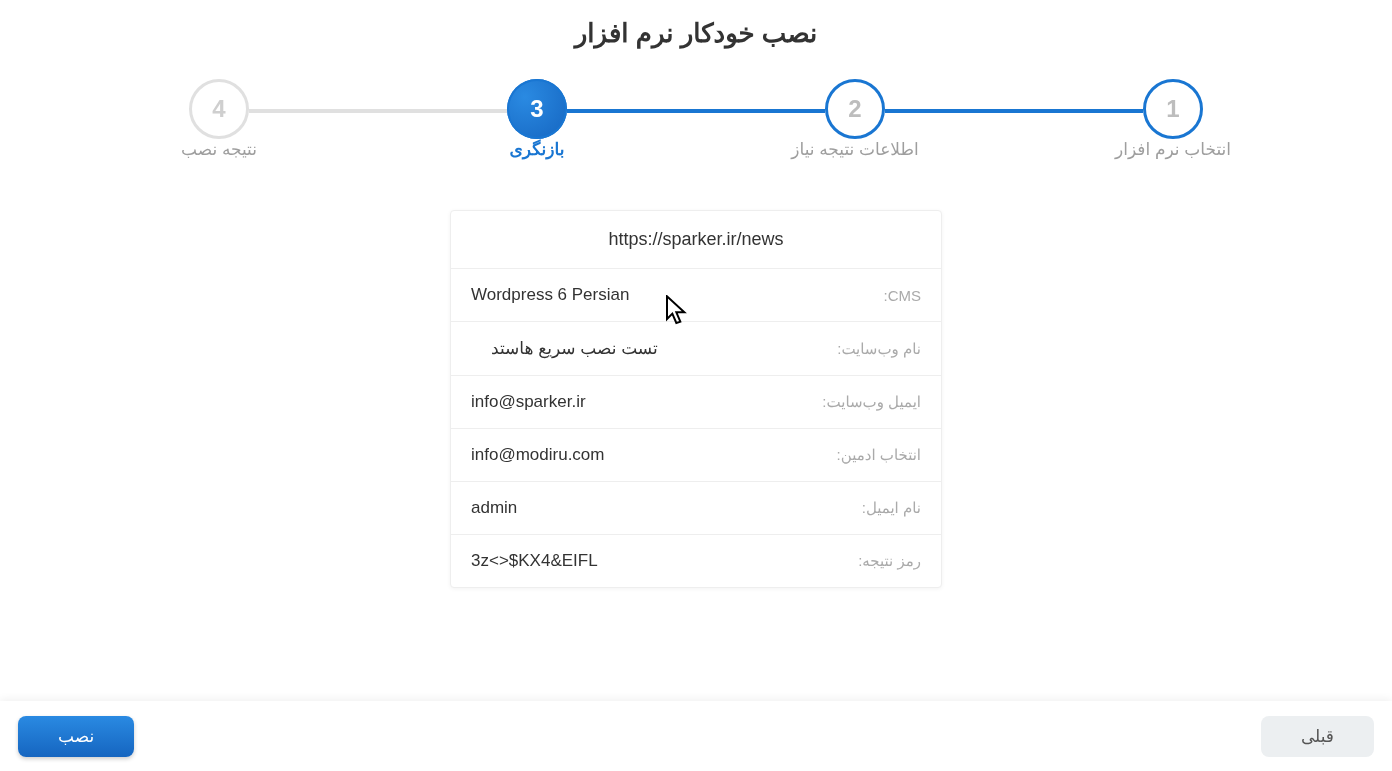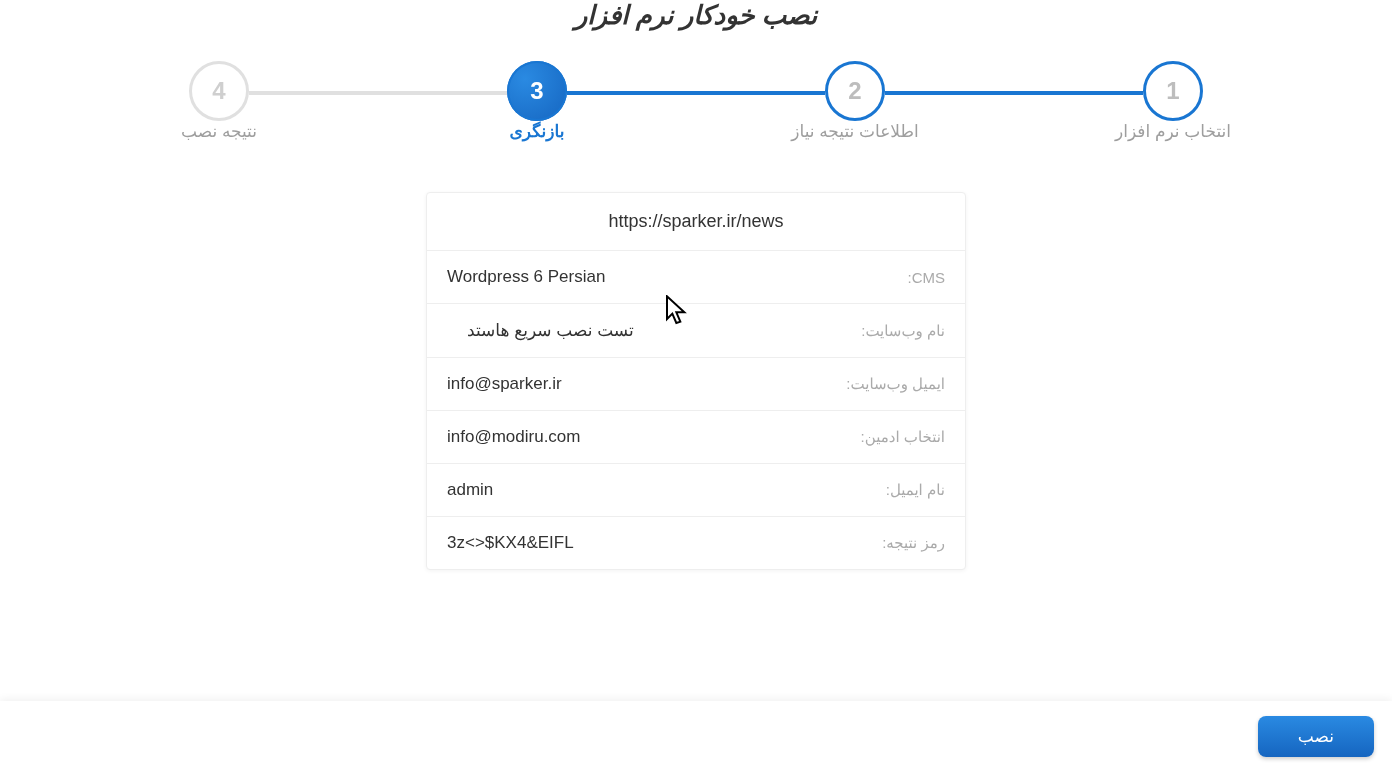--- a/index.html
+++ b/index.html
@@ -9,22 +9,22 @@
     width: 1392px;
     height: 771px;
     position: relative;
     overflow: hidden;
   }
   .page-title {
     text-align: center;
     font-size: 26px;
     font-weight: bold;
     color: #333;
+    padding-top: 18px;
     padding-bottom: 30px;
-    font-style: italic;
   }
   .stepper {
     display: flex;
     flex-direction: row;
     align-items: flex-start;
     justify-content: center;
     width: 100%;
     position: relative;
     padding: 0 60px;
   }
@@ -82,21 +82,21 @@
   }
   .step-connector.left {
     left: 0;
     right: 50%;
     margin-right: 30px;
   }
   .step-connector.blue { background: #1976d2; }
   .step-connector.gray { background: #e0e0e0; }
 
   .review-card {
-    width: 540px;
+    width: 492px;
     margin: 50px auto 0 auto;
     border: 1px solid #eee;
     border-radius: 4px;
     box-shadow: 0 1px 4px rgba(0,0,0,0.05);
     background: #fff;
   }
   .card-header {
     text-align: center;
     padding: 18px 0;
     font-size: 18px;
@@ -226,18 +226,19 @@
         <div class="review-value">admin</div>
       </div>
       <div class="review-row">
         <div class="review-label">رمز نتیجه:</div>
         <div class="review-value">3z&lt;&gt;$KX4&amp;EIFL</div>
       </div>
     </div>
 </div>
 
 <div class="footer">
+  <button class="btn btn-prev">قبلی</button>
   <button class="btn btn-install">نصب</button>
 </div>
 
 <svg class="cursor" width="28" height="32" viewBox="0 0 20 24">
   <path d="M1 1 L1 18 L5 14 L8 21 L11 20 L8 13 L14 13 Z" fill="#fff" stroke="#000" stroke-width="1.5"></path>
 </svg>
 
 </body></html>

